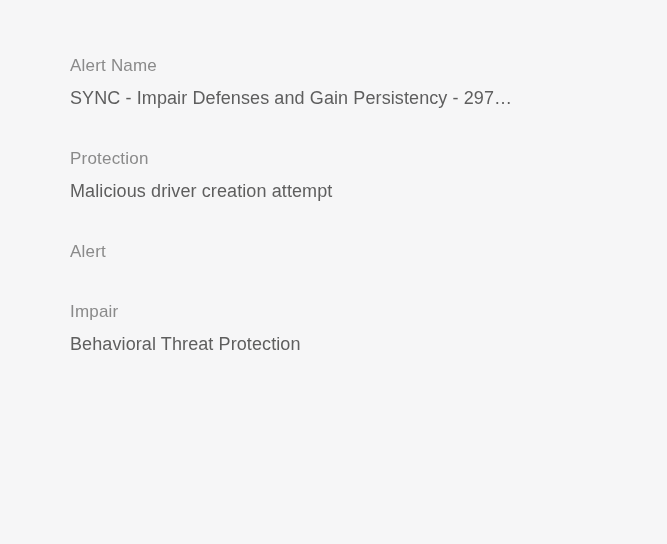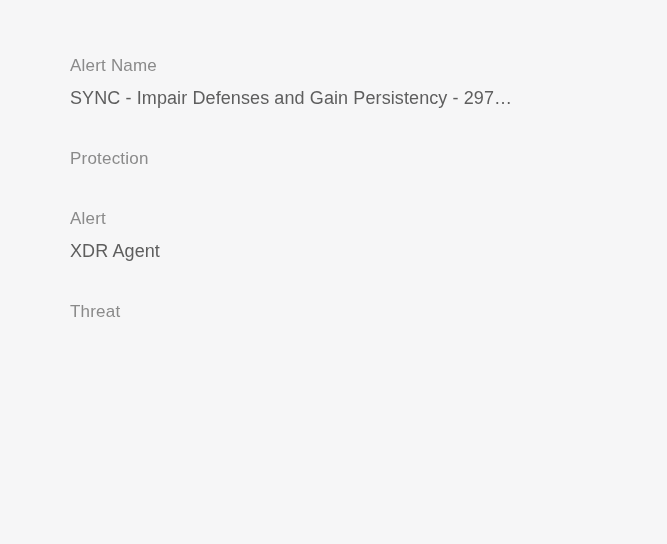--- a/index.html
+++ b/index.html
@@ -38,22 +38,23 @@
 </head>
 <body>
 
 <div class="field-group">
   <div class="field-label">Alert Name</div>
   <div class="field-value">SYNC - Impair Defenses and Gain Persistency - 297…</div>
 </div>
 
 <div class="field-group">
   <div class="field-label">Protection</div>
+  <div class="field-value">Malicious driver creation attempt</div>
 </div>
 
 <div class="field-group">
   <div class="field-label">Alert</div>
-  <div class="field-value">XDR Agent</div>
 </div>
 
 <div class="field-group">
-  <div class="field-label">Threat</div>
+  <div class="field-label">Impair</div>
+  <div class="field-value">Behavioral Threat Protection</div>
 </div>
 
 </body></html>

